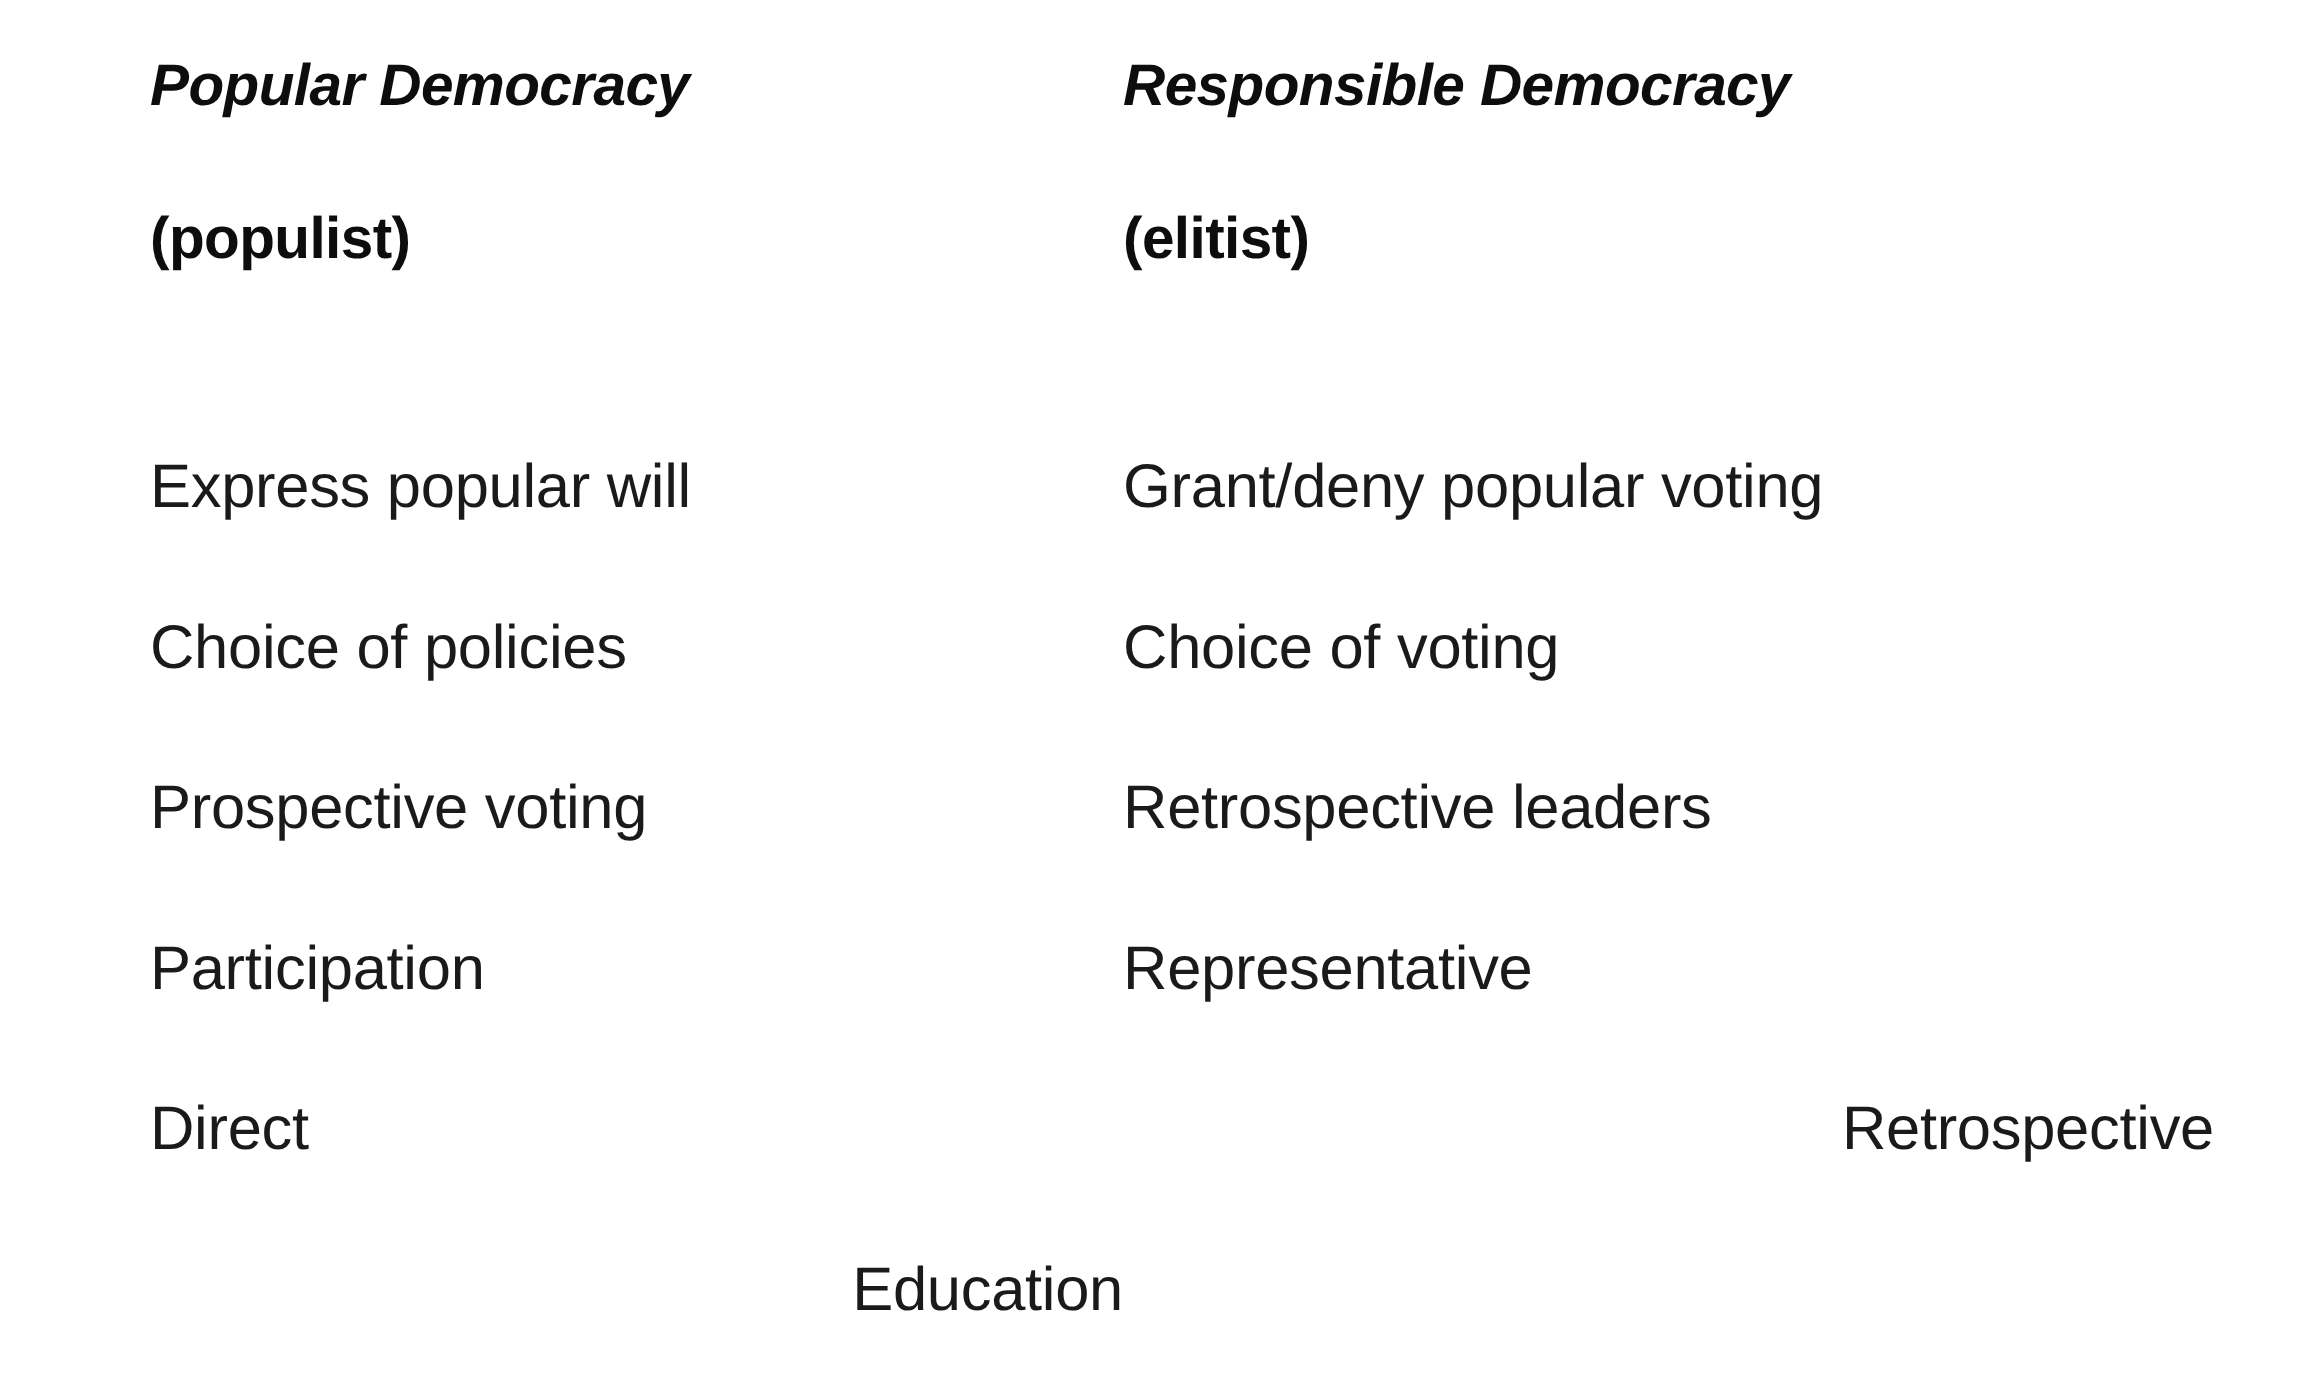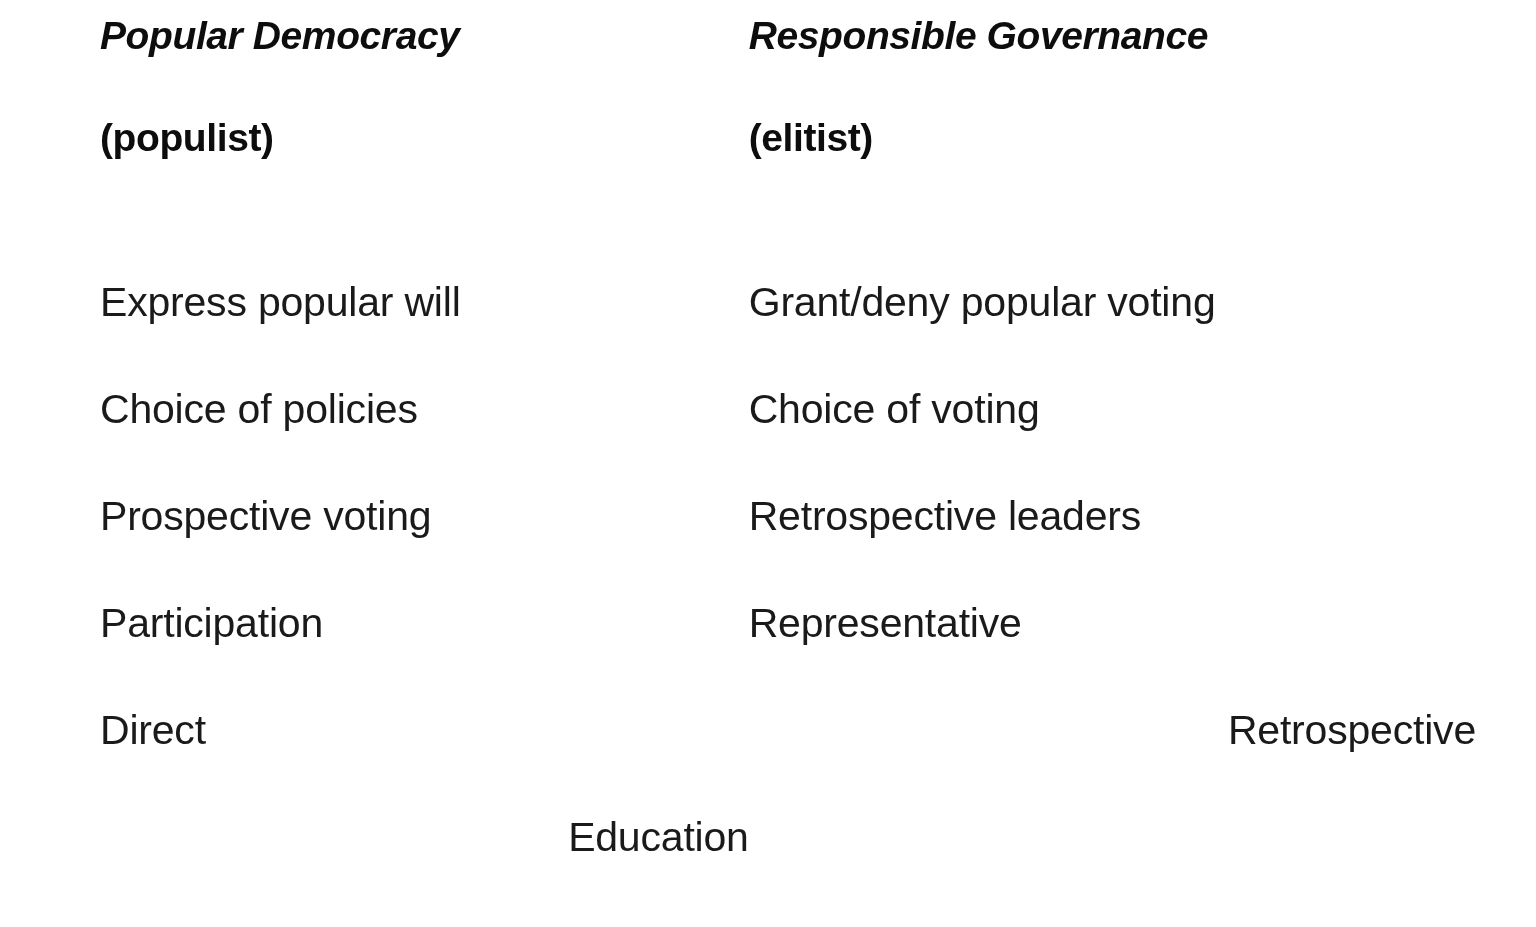--- a/index.html
+++ b/index.html
@@ -12,21 +12,21 @@
     height: 927px;
     font-family: "Liberation Sans", sans-serif;
     color: #111111;
     overflow: hidden;
   }
   .slide {
     position: relative;
     width: 1536px;
     height: 927px;
     box-sizing: border-box;
-    padding: 16px 60px 0 100px;
+    padding: 38px 60px 0 100px;
   }
   .columns {
     display: flex;
     flex-direction: row;
     align-items: flex-start;
   }
   .column {
     display: flex;
     flex-direction: column;
   }
@@ -80,21 +80,21 @@
         <div class="item">Express popular will</div>
         <div class="item">Choice of policies</div>
         <div class="item">Prospective voting</div>
         <div class="item">Participation</div>
         <div class="item">Direct</div>
         <div class="item">Education</div>
       </div>
     </div>
 
     <div class="column col-right">
-      <div class="heading heading-line1">Responsible Governance</div>
+      <div class="heading heading-line1">Responsible Democracy</div>
       <div class="heading heading-line2">(elitist)</div>
       <div class="items">
         <div class="item">Grant/deny popular voting</div>
         <div class="item">Choice of voting</div>
         <div class="item">Retrospective leaders</div>
         <div class="item">Representative</div>
         <div class="item">Retrospective</div>
       </div>
     </div>
 

